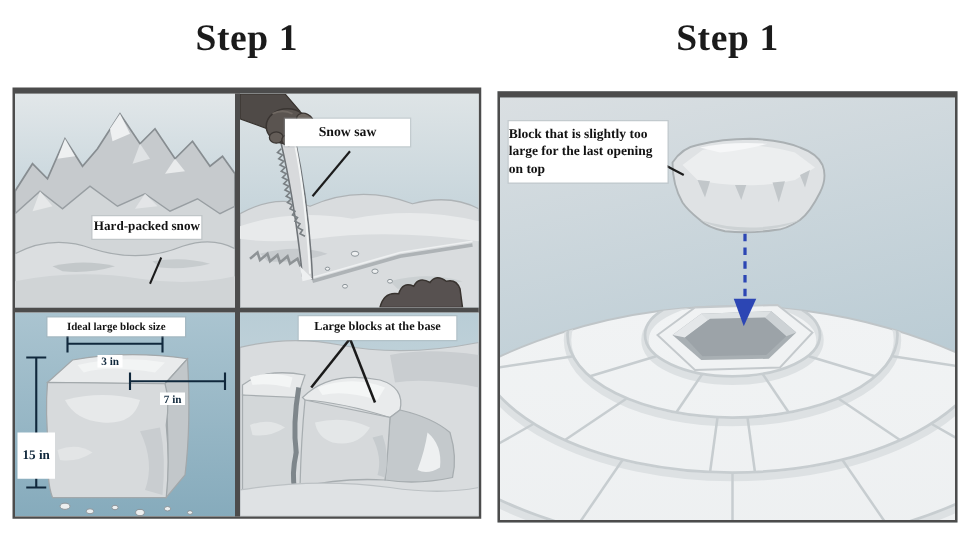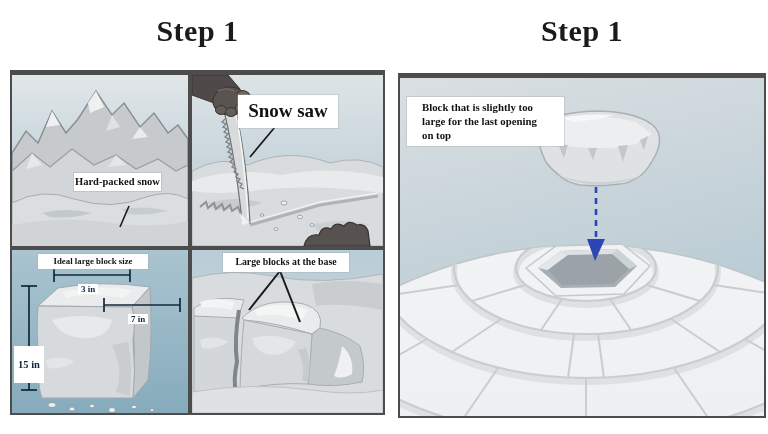--- a/index.html
+++ b/index.html
@@ -14,30 +14,30 @@
   #p1{left:10px;top:70px;width:375px;height:345px;}
   #p2{left:398px;top:73px;width:368px;height:345px;}
   .grid{display:grid;grid-template-columns:176px 1fr;grid-template-rows:171px 1fr;
         gap:4px;background:var(--panel-border,#4c4c4c);width:100%;height:100%;}
   .quad{position:relative;overflow:hidden;background:#dfe5e7;}
   .stage{position:relative;width:100%;height:100%;overflow:hidden;}
   .quad svg,.stage svg{position:absolute;left:0;top:0;width:100%;height:100%;display:block;}
   .lbl{position:absolute;background:var(--label-bg,#fff);color:#121212;font-weight:700;
        text-align:center;line-height:1.3;box-shadow:0 0 0 1px rgba(160,168,172,.35);}
   .lbl-hardpacked{left:62px;top:98px;width:87px;font-size:10.5px;padding:2px 0;}
-  .lbl-snowsaw{left:46px;top:20px;width:100px;font-size:19px;padding:4px 0;}
+  .lbl-snowsaw{left:36px;top:20px;width:100px;font-size:11px;padding:4px 0;}
   .lbl-blocksize{left:26px;top:4px;width:110px;font-size:8.8px;padding:2px 0;}
   .mlabel{position:absolute;background:var(--label-bg,#fff);color:var(--measurement-navy,#10283c);
           font-weight:700;white-space:nowrap;margin-top:16px;}
   .m3{left:66px;top:18px;font-size:9px;padding:0 3px;}
   .m8{left:116px;top:48px;font-size:9px;padding:0 3px;}
   .m15{left:2px;top:80px;font-size:10.5px;padding:13px 4px;}
-  .lbl-baseblocks{left:31px;top:3px;width:126px;font-size:9.8px;padding:3px 0;}
+  .lbl-baseblocks{left:47px;top:3px;width:126px;font-size:9.8px;padding:3px 0;}
   .lbl-topblock{left:7px;top:19px;width:127px;font-size:10.8px;text-align:left;
-                padding:4px 15px;line-height:1.28;}
+                padding:4px 0;line-height:1.28;}
 </style>
 </head>
 <body>
 
 <div class="figure">
 
   <div class="step-title" id="t1">Step 1</div>
   <div class="step-title" id="t2">Step 1</div>
 
   <div class="panel" id="p1">

